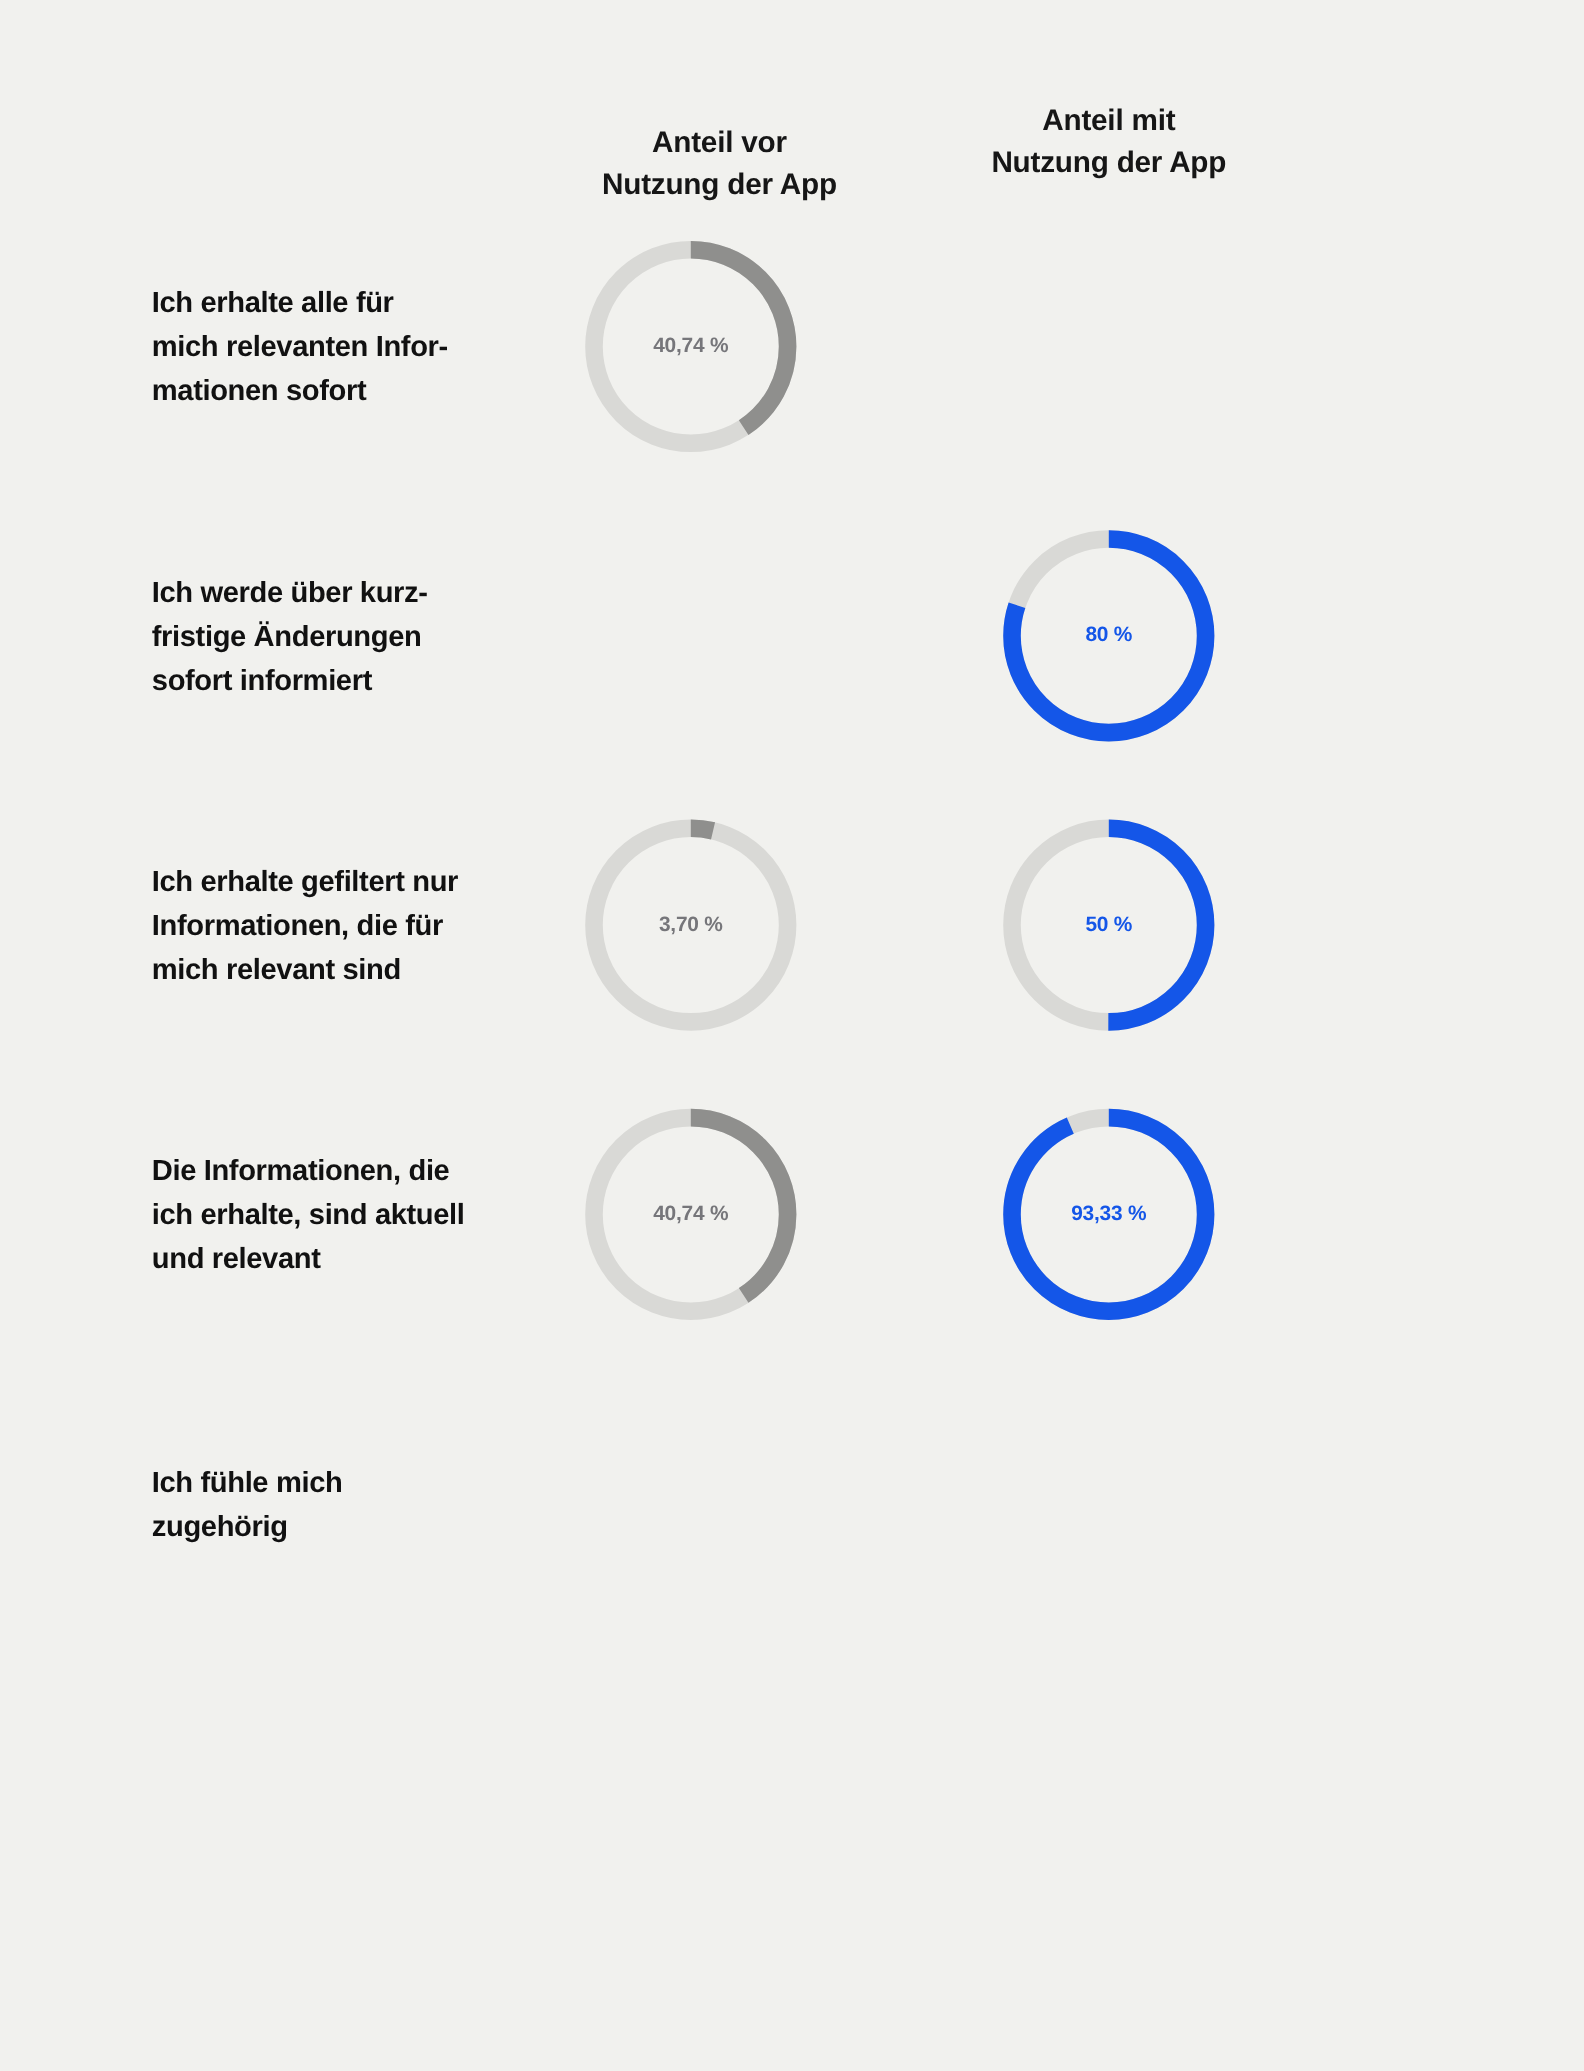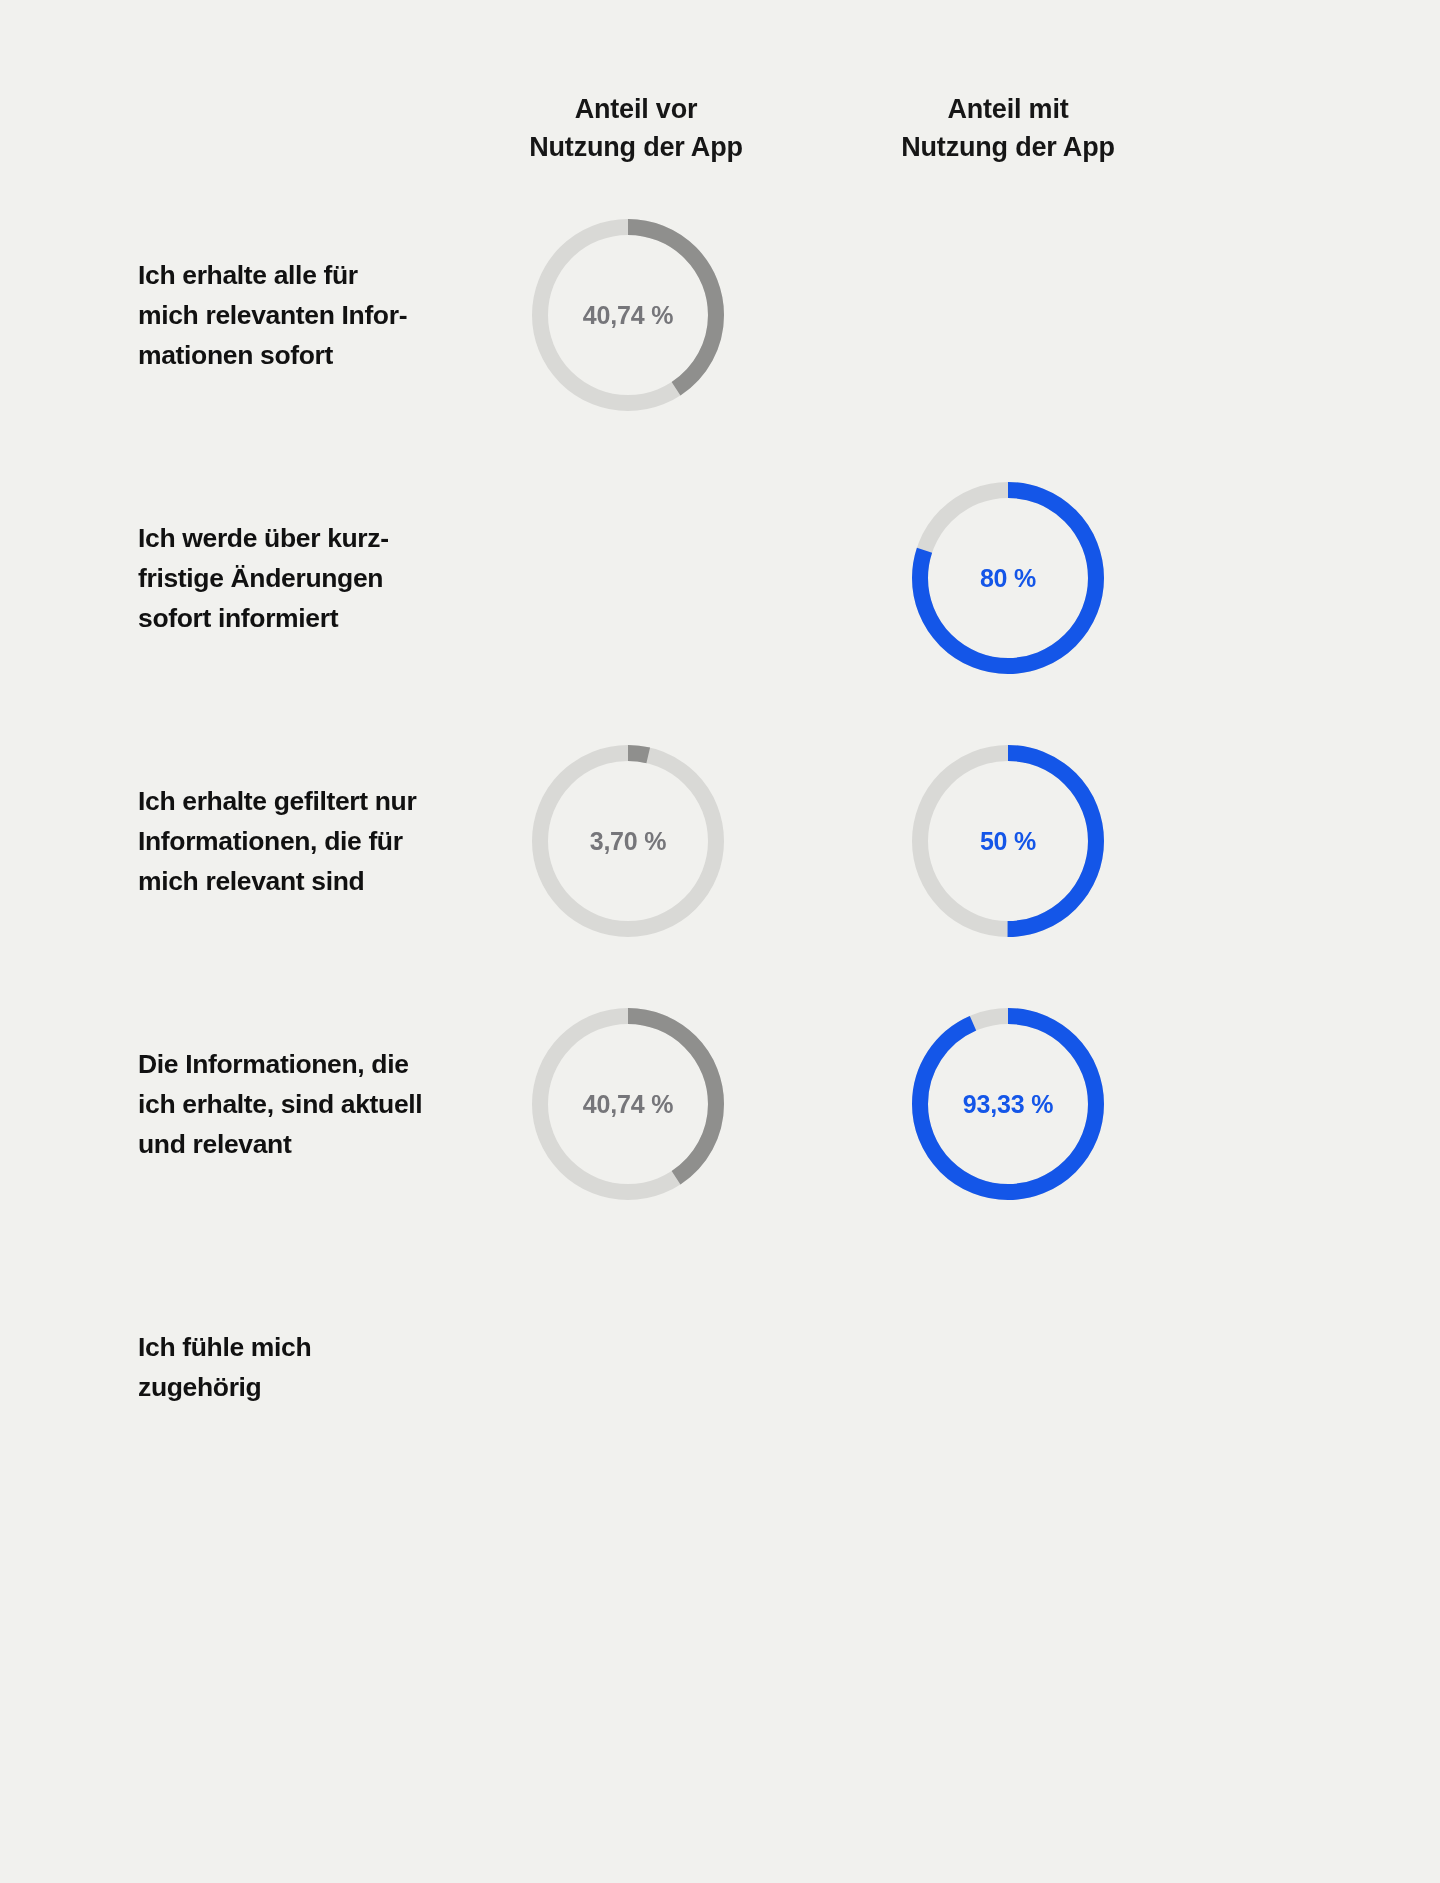--- a/index.html
+++ b/index.html
@@ -25,21 +25,21 @@
     top: 90px;
     width: 340px;
     text-align: center;
     font-size: 27px;
     font-weight: 700;
     line-height: 38px;
     letter-spacing: -0.2px;
     color: #161616;
     white-space: pre-line;
   }
-  #col-head-before { left: 466px; }
+  #col-head-before { left: 484px; margin-top: 20px; }
   #col-head-after  { left: 838px; }
 
   
   .row {
     position: absolute;
     left: 0;
     width: 1335px;
     height: 230px;
   }
   .row-label {
@@ -73,21 +73,21 @@
   }
   .donut-value {
     position: absolute;
     left: 0;
     top: 0;
     width: 196px;
     height: 196px;
     display: flex;
     align-items: center;
     justify-content: center;
-    font-size: 25px;
+    font-size: 19px;
     font-weight: 700;
     letter-spacing: -0.2px;
   }
   .donut.before .donut-value { color: #76767a; }
   .donut.after  .donut-value { color: #1456e8; }
 </style>
 </head>
 <body>
 
 <div class="page">

